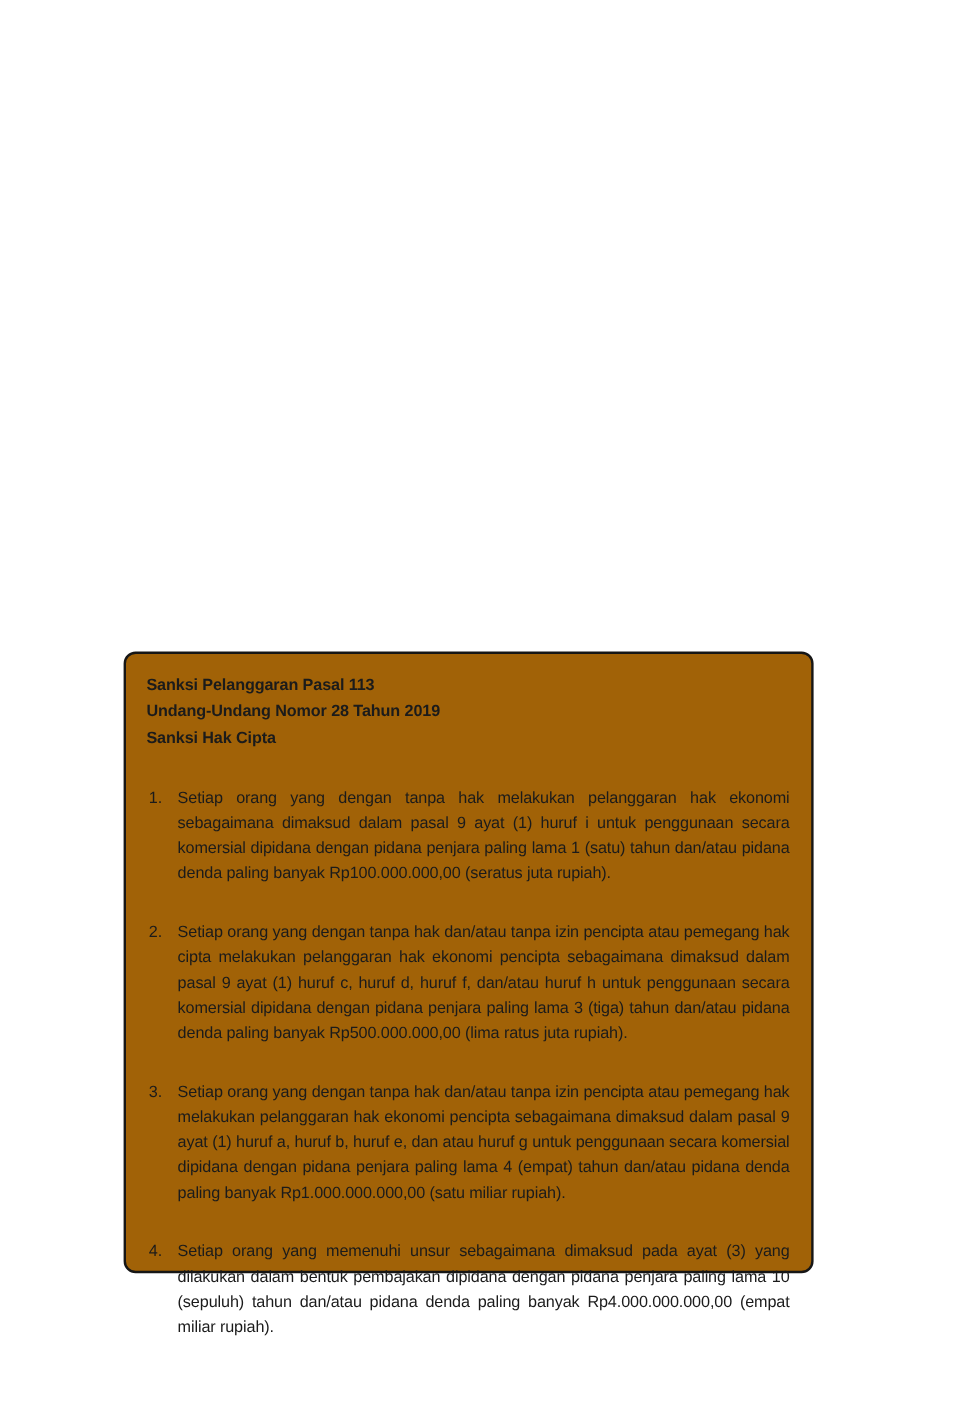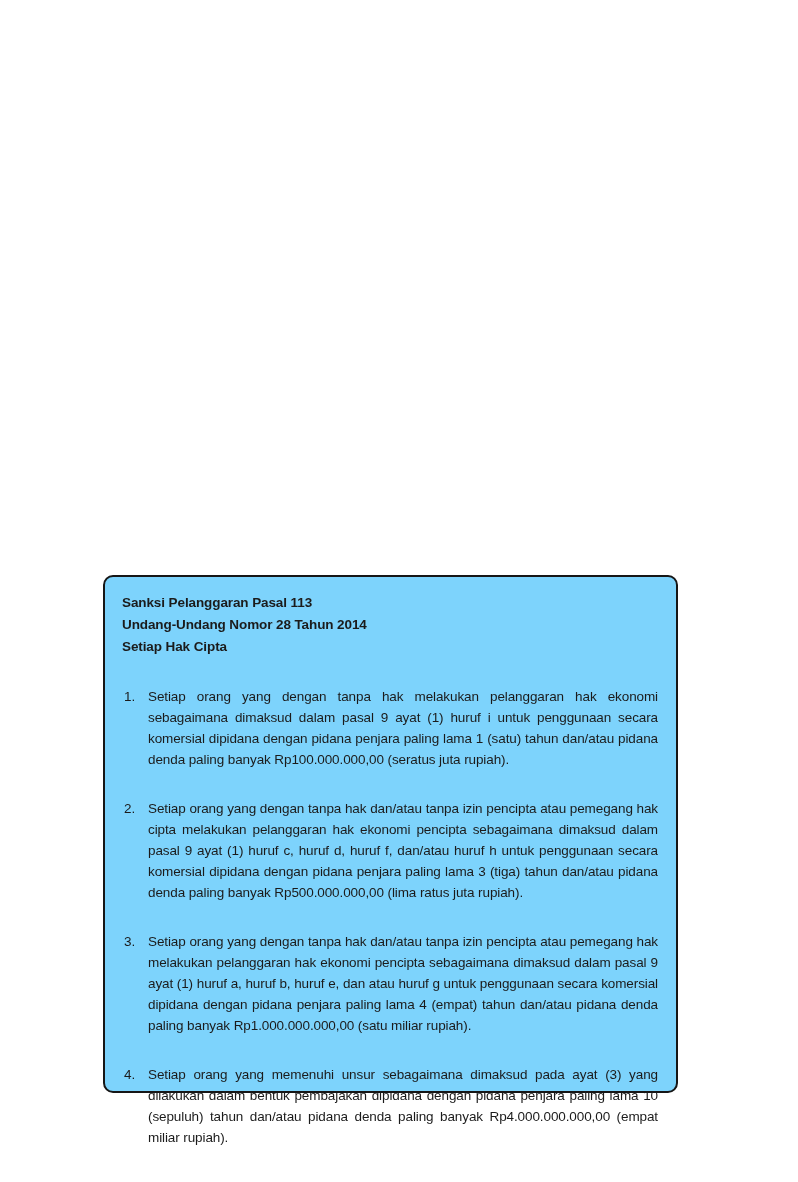--- a/index.html
+++ b/index.html
@@ -12,28 +12,28 @@
     width: 798px;
     height: 1182px;
     background: #ffffff;
     font-family: "Liberation Sans", sans-serif;
     color: #1b1b1b;
     overflow: hidden;
   }
   .notice-box {
     position: absolute;
     left: 103px;
-    top: 575px;
+    top: 543px;
     width: 575px;
     height: 518px;
     box-sizing: border-box;
     border: 2px solid #161616;
     border-radius: 10px;
     padding: 15px 18px 0 17px;
-    background: #7dd3fc;
+    background: #a16207;
   }
   .notice-title div {
     font-weight: bold;
     font-size: 13.5px;
     line-height: 22px;
     letter-spacing: -0.1px;
     white-space: nowrap;
   }
   .sanction-list {
     list-style: none;
@@ -59,22 +59,22 @@
     margin-top: 28px;
   }
 </style>
 </head>
 <body>
 
 <div class="page">
   <div class="notice-box">
     <div class="notice-title">
       <div>Sanksi Pelanggaran Pasal 113</div>
-      <div>Undang-Undang Nomor 28 Tahun 2014</div>
-      <div>Setiap Hak Cipta</div>
+      <div>Undang-Undang Nomor 28 Tahun 2019</div>
+      <div>Sanksi Hak Cipta</div>
     </div>
     <ol class="sanction-list">
       <li class="sanction-item">
         <span class="num">1.</span>
         <span class="txt">Setiap orang yang dengan tanpa hak melakukan pelanggaran hak ekonomi sebagaimana dimaksud dalam pasal 9 ayat (1) huruf i untuk penggunaan secara komersial dipidana dengan pidana penjara paling lama 1 (satu) tahun dan/atau pidana denda paling banyak Rp100.000.000,00 (seratus juta rupiah).</span>
       </li>
       <li class="sanction-item">
         <span class="num">2.</span>
         <span class="txt">Setiap orang yang dengan tanpa hak dan/atau tanpa izin pencipta atau pemegang hak cipta melakukan pelanggaran hak ekonomi pencipta sebagaimana dimaksud dalam pasal 9 ayat (1) huruf c, huruf d, huruf f, dan/atau huruf h untuk penggunaan secara komersial dipidana dengan pidana penjara paling lama 3 (tiga) tahun dan/atau pidana denda paling banyak Rp500.000.000,00 (lima ratus juta rupiah).</span>
       </li>

